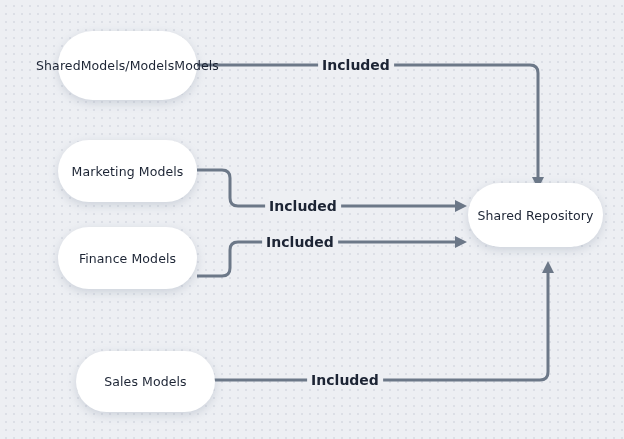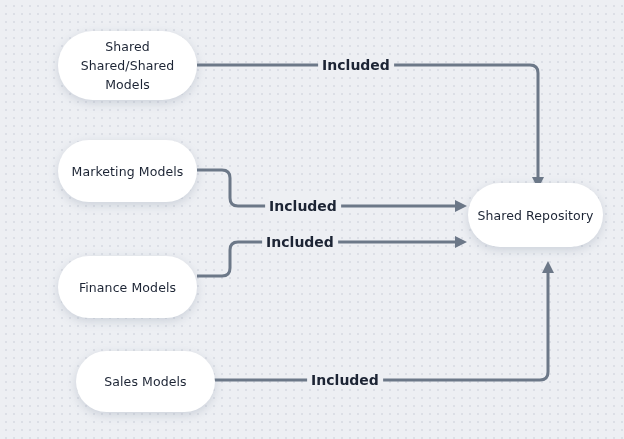--- a/index.html
+++ b/index.html
@@ -27,32 +27,32 @@
     stroke: #6c7888;
     stroke-width: 3;
   }
   .arrowhead { fill: #6c7888; stroke: none; }
   .node {
     position: absolute;
     background: #ffffff;
     border-radius: 35px;
     box-shadow: 0 3px 10px rgba(120,132,155,0.28);
     display: flex;
-    flex-direction: column;
+    flex-direction: row;
     align-items: center;
     justify-content: center;
     text-align: center;
     color: #1c2434;
     font-size: 12.5px;
     line-height: 19px;
     letter-spacing: 0.1px;
   }
   .node-shared-models   { left: 58px;  top: 31px;  width: 139px; height: 69px; }
   .node-marketing       { left: 58px;  top: 140px; width: 139px; height: 62px; }
-  .node-finance         { left: 58px;  top: 256px; width: 139px; height: 62px; }
+  .node-finance         { left: 58px;  top: 227px; width: 139px; height: 62px; }
   .node-sales           { left: 76px;  top: 351px; width: 139px; height: 61px; }
   .node-repository      { left: 468px; top: 183px; width: 135px; height: 64px; }
   .edge-label {
     position: absolute;
     transform: translate(-50%, -50%);
     background: #edeff3;
     color: #1c2434;
     font-size: 14px;
     font-weight: 600;
     padding: 1px 4px;
@@ -86,21 +86,21 @@
     </g>
 
     <g>
       <path class="edge-path" d="M197 380 H540 Q548 380 548 372 V273"></path>
       <polygon class="arrowhead" points="548,261 542,273 554,273"></polygon>
     </g>
   </svg>
 
   <div class="node node-shared-models">
     <span>Shared</span>
-    <span>Shared/Shared</span>
+    <span>Models/Models</span>
     <span>Models</span>
   </div>
 
   <div class="node node-marketing">
     <span>Marketing Models</span>
   </div>
 
   <div class="node node-finance">
     <span>Finance Models</span>
   </div>

